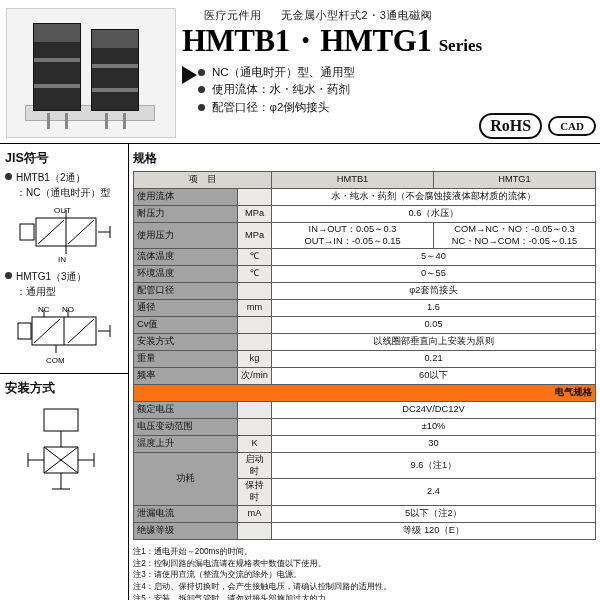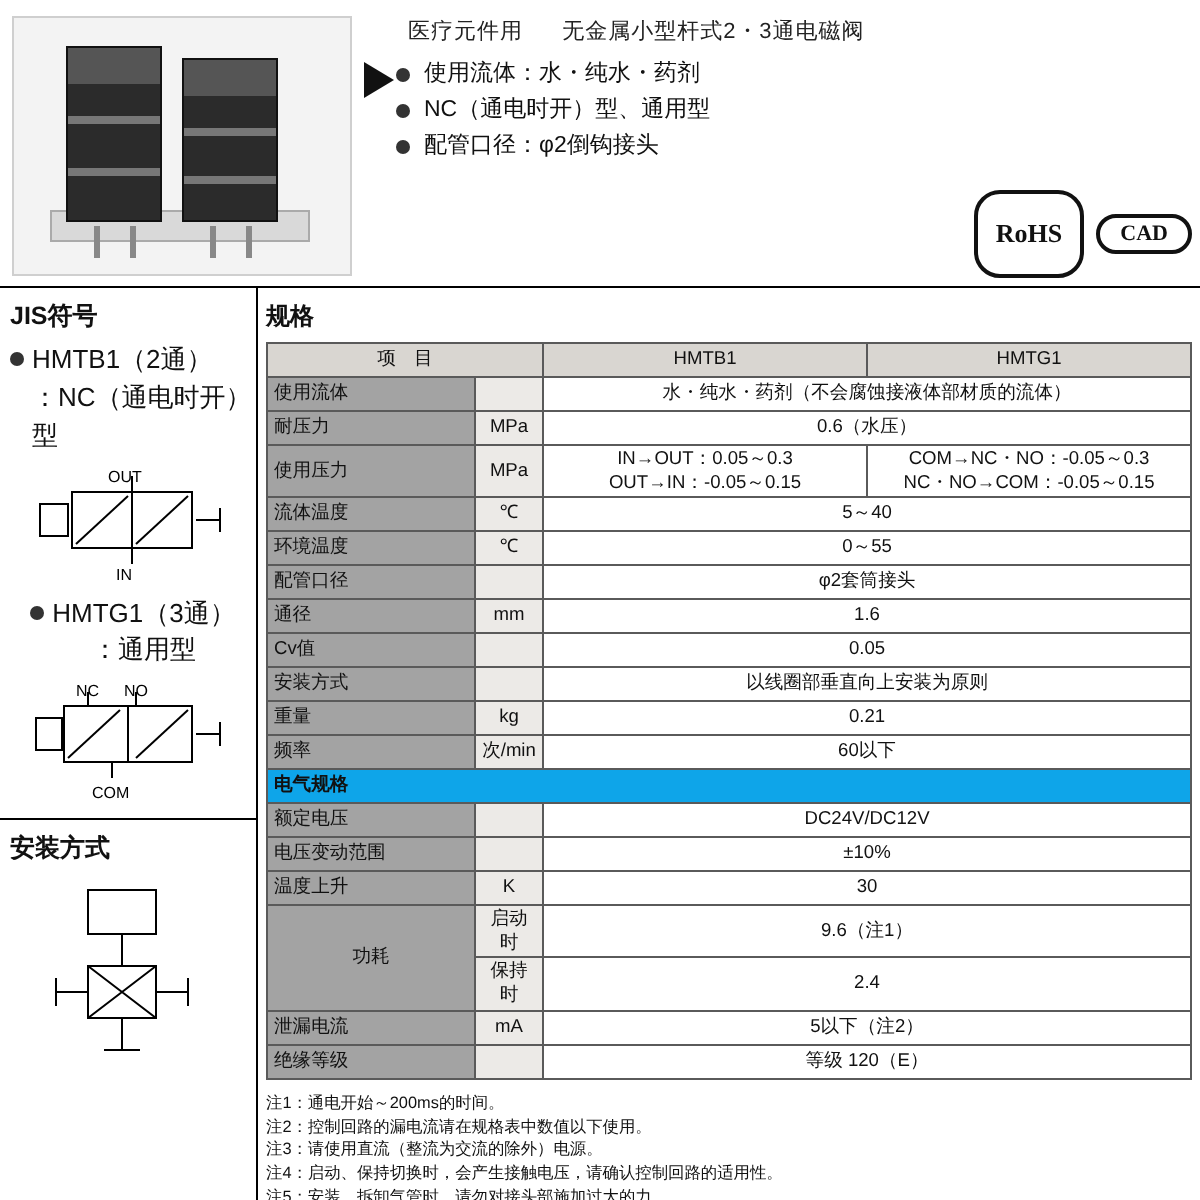--- a/index.html
+++ b/index.html
@@ -43,32 +43,32 @@
   }
   .bullets{margin-top:6px;margin-left:16px;font-size:11.5px;line-height:1.55;}
   .bullets li{list-style:none;position:relative;padding-left:14px;}
   .bullets li:before{
     content:"";position:absolute;left:0;top:5px;width:7px;height:7px;
     border-radius:50%;background:#333;
   }
   ul{margin:0;padding:0;}
   .logos{position:absolute;right:4px;bottom:4px;display:flex;gap:6px;align-items:center;}
   .rohs{
-    border:2px solid #111;border-radius:13px;padding:12px 9px;font-size:13px;
+    border:2px solid #111;border-radius:13px;padding:2px 9px;font-size:16px;
     font-weight:bold;font-family:"Liberation Serif",serif;
   }
   .cad{
     border:2px solid #111;border-radius:13px;padding:2px 10px;font-size:11px;
     font-weight:bold;font-family:"Liberation Serif",serif;
   }
 
   
   .left{position:absolute;left:0;top:144px;width:128px;height:456px;border-right:1px solid #000;}
   .sec-title{font-size:12.5px;font-weight:bold;margin:6px 0 4px 5px;}
-  .sym-item{margin-left:5px;font-size:13px;line-height:1.45;}
+  .sym-item{margin-left:5px;font-size:10px;line-height:1.45;}
   .sym-item .dot:before{
     content:"";display:inline-block;width:7px;height:7px;border-radius:50%;
     background:#333;margin-right:4px;vertical-align:1px;
   }
   .sym-item .sub{display:block;margin-left:11px;}
   .symbox{position:relative;margin:4px 0 0 14px;}
   .symbox svg{display:block;}
   .divider{border-top:1px solid #000;margin-top:8px;}
   .mount{position:relative;margin-top:6px;text-align:center;}
 
@@ -81,21 +81,21 @@
   }
   table.spec td,table.spec th{
     border:1px solid #5a5a5a;padding:1px 3px;vertical-align:middle;
     line-height:1.25;height:14px;
   }
   .lbl{background:#a3a3a3;text-align:left;}
   .lbl-c{background:#eceae7;text-align:center;}
   .unit{background:#eceae7;text-align:center;width:34px;}
   .ctr{text-align:center;}
   .hdr{background:#d9d6d1;text-align:center;font-weight:normal;}
-  .sect{background:#0ea5e9;font-weight:bold;text-align:left;}
+  .sect{background:#f97316;font-weight:bold;text-align:right;}
   .notes{margin:6px 0 0 4px;font-size:8.2px;line-height:1.45;color:#111;width:470px;}
   .notes div{white-space:nowrap;}
 </style>
 </head>
 <body>
 
 <div class="page">
 
   <div class="header">
 
@@ -115,25 +115,29 @@
       <div class="pin" style="left:58px;top:104px;height:16px;"></div>
       <div class="pin" style="left:98px;top:104px;height:16px;"></div>
       <div class="pin" style="left:116px;top:104px;height:16px;"></div>
     </div>
 
     <div class="head-right">
       <div class="head-sub">
         <span>医疗元件用</span>
         <span class="sub2">无金属小型杆式2・3通电磁阀</span>
       </div>
+      <div class="title">
+        <span>HMTB1・HMTG1</span>
+        <span class="series">Series</span>
+      </div>
       <div style="position:relative;">
         <div class="arrow-blk" style="top:2px;"></div>
         <ul class="bullets">
+          <li>NC（通电时开）型、通用型</li>
           <li>使用流体：水・纯水・药剂</li>
-          <li>NC（通电时开）型、通用型</li>
           <li>配管口径：φ2倒钩接头</li>
         </ul>
       </div>
     </div>
 
     <div class="logos">
       <span class="rohs">RoHS</span>
       <span class="cad">CAD</span>
     </div>
   </div>
@@ -154,21 +158,21 @@
         <line x1="54" y1="40" x2="80" y2="16" stroke="#000" stroke-width="1"></line>
         <line x1="52" y1="42" x2="52" y2="50" stroke="#000" stroke-width="1"></line>
         <line x1="52" y1="14" x2="52" y2="6" stroke="#000" stroke-width="1"></line>
         <rect x="6" y="20" width="14" height="16" fill="none" stroke="#000" stroke-width="1"></rect>
         <line x1="84" y1="28" x2="96" y2="28" stroke="#000" stroke-width="1"></line>
         <path d="M96 22 L96 34" stroke="#000" stroke-width="1"></path>
         <text x="44" y="58" font-size="8" font-family="Liberation Sans, sans-serif">IN</text>
       </svg>
     </div>
 
-    <div class="sym-item" style="margin-top:6px;text-align:center;">
+    <div class="sym-item" style="margin-top:6px;">
       <span class="dot">HMTG1（3通）</span>
       <span class="sub">：通用型</span>
     </div>
     <div class="symbox">
       <svg width="106" height="62" viewBox="0 0 106 62">
         <text x="24" y="9" font-size="8" font-family="Liberation Sans, sans-serif">NC</text>
         <text x="48" y="9" font-size="8" font-family="Liberation Sans, sans-serif">NO</text>
         <rect x="18" y="14" width="64" height="28" fill="none" stroke="#000" stroke-width="1"></rect>
         <line x1="50" y1="14" x2="50" y2="42" stroke="#000" stroke-width="1"></line>
         <line x1="20" y1="40" x2="46" y2="16" stroke="#000" stroke-width="1"></line>

